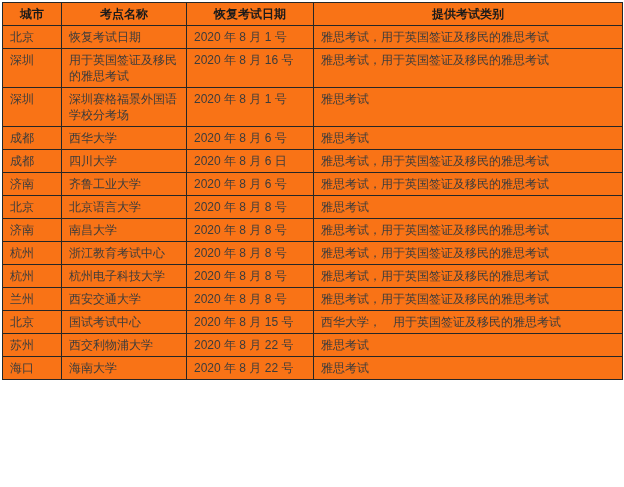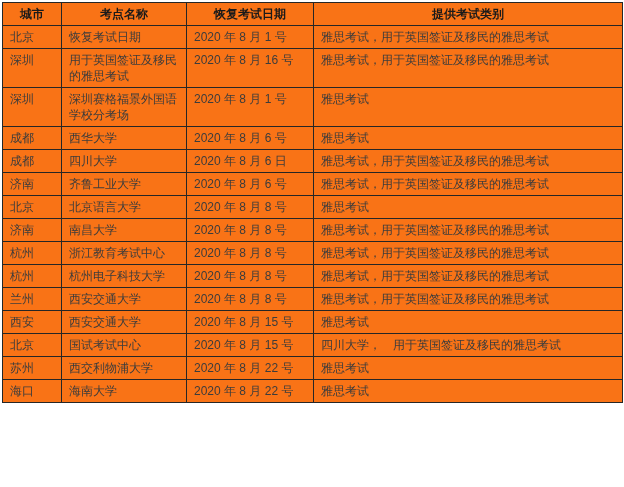--- a/index.html
+++ b/index.html
@@ -130,30 +130,24 @@
         <td class="date">2020 年 8 月 8 号</td>
         <td class="category">雅思考试，用于英国签证及移民的雅思考试</td>
       </tr>
       <tr>
         <td class="city">兰州</td>
         <td class="name">西安交通大学</td>
         <td class="date">2020 年 8 月 8 号</td>
         <td class="category">雅思考试，用于英国签证及移民的雅思考试</td>
       </tr>
       <tr>
-        <td class="city">西安</td>
-        <td class="name">西安交通大学</td>
-        <td class="date">2020 年 8 月 15 号</td>
-        <td class="category">雅思考试</td>
-      </tr>
-      <tr>
         <td class="city">北京</td>
         <td class="name">国试考试中心</td>
         <td class="date">2020 年 8 月 15 号</td>
-        <td class="category">四川大学，　用于英国签证及移民的雅思考试</td>
+        <td class="category">西华大学，　用于英国签证及移民的雅思考试</td>
       </tr>
       <tr>
         <td class="city">苏州</td>
         <td class="name">西交利物浦大学</td>
         <td class="date">2020 年 8 月 22 号</td>
         <td class="category">雅思考试</td>
       </tr>
       <tr>
         <td class="city">海口</td>
         <td class="name">海南大学</td>

